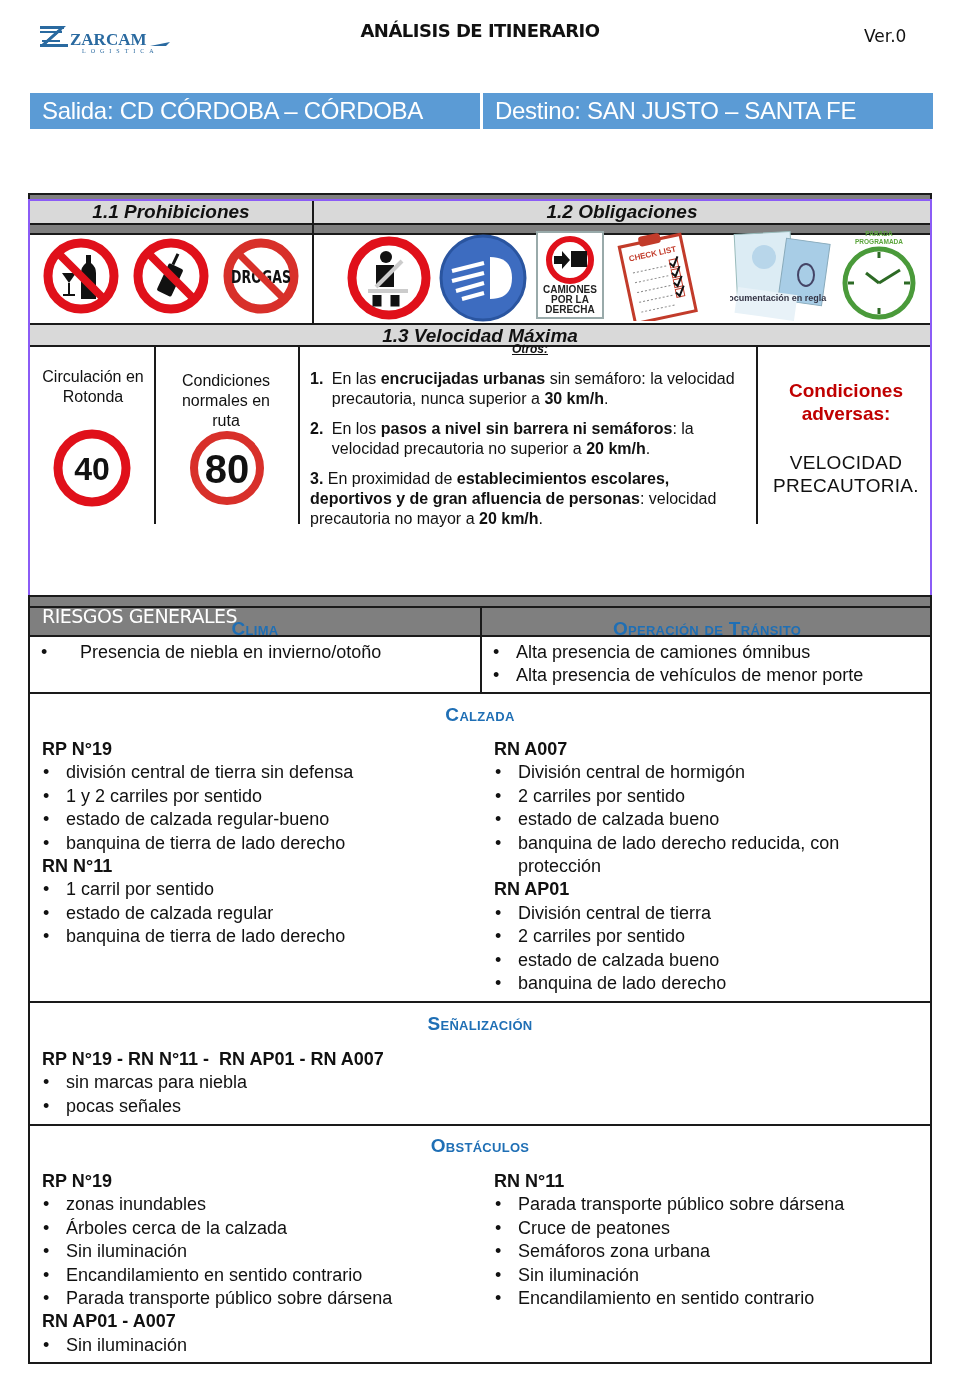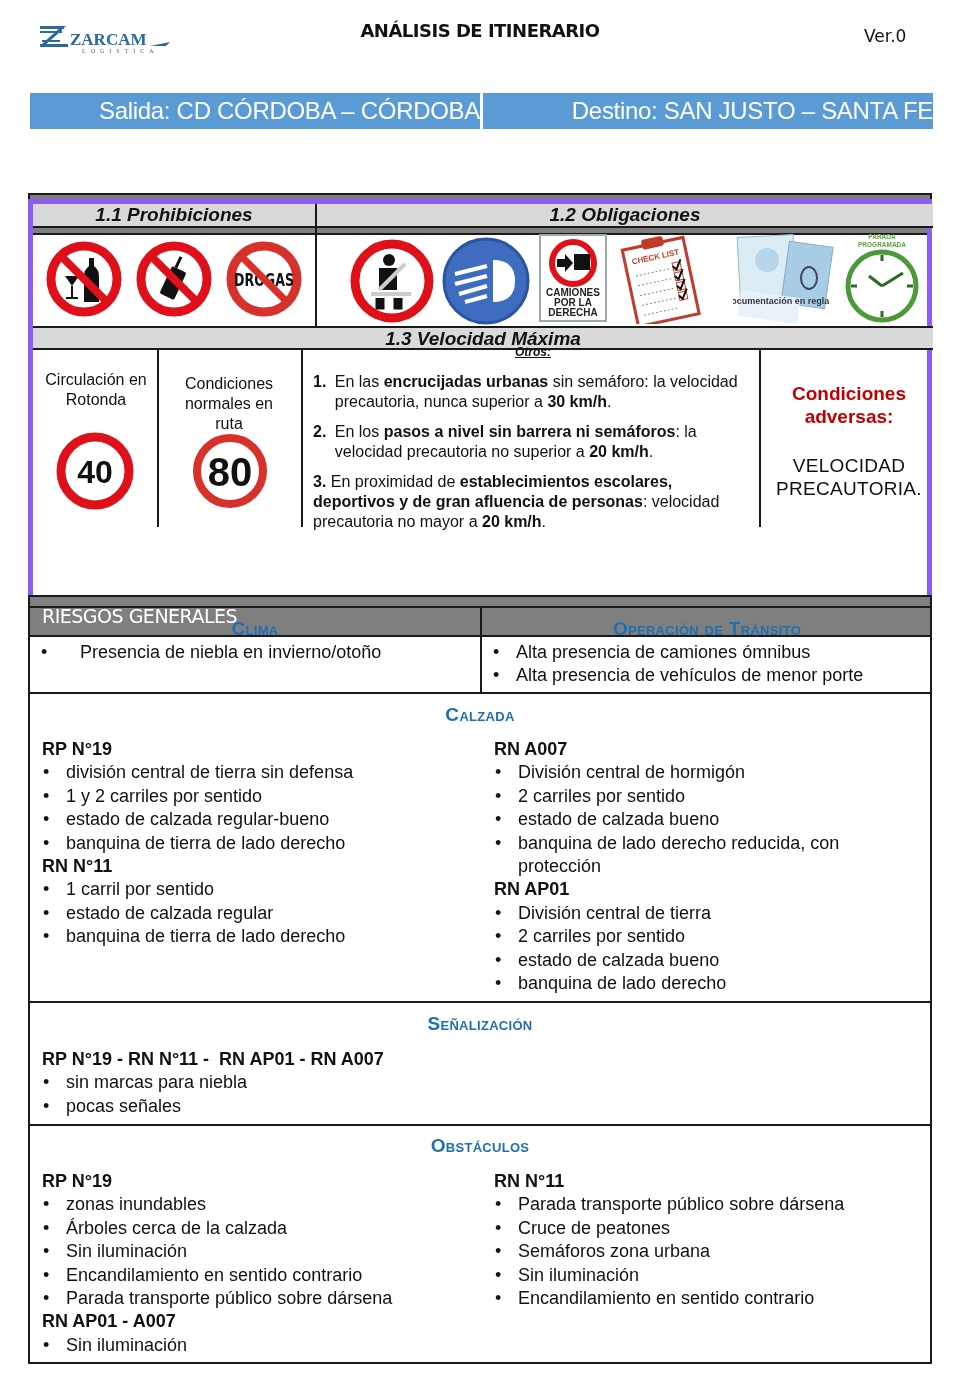--- a/index.html
+++ b/index.html
@@ -5,31 +5,31 @@
   * { box-sizing: border-box; margin: 0; padding: 0; }
   body { width: 960px; height: 1386px; background: #fff; font-family: "Liberation Sans", sans-serif; color: #111; position: relative; overflow: hidden; }
   .abs { position: absolute; }
 
   
   #logo { left: 38px; top: 22px; width: 140px; height: 34px; }
   #doc-title { left: 0; width: 960px; top: 20px; text-align: center; font-family: "DejaVu Sans", sans-serif; font-weight: bold; font-size: 18px; letter-spacing: -0.5px; }
   #version { left: 864px; top: 26px; font-family: "DejaVu Sans", sans-serif; font-size: 17px; }
 
   
-  .route { top: 93px; height: 36px; background: #5b9bd5; color: #fff; font-size: 24px; line-height: 36px; padding-left: 12px; font-family: "Liberation Sans", sans-serif; letter-spacing: -0.3px; text-align: right; }
+  .route { top: 93px; height: 36px; background: #5b9bd5; color: #fff; font-size: 24px; line-height: 36px; padding-left: 12px; font-family: "Liberation Sans", sans-serif; letter-spacing: -0.3px; }
   #route-origin { left: 30px; width: 450px; }
   #route-dest { left: 483px; width: 450px; }
 
   
   .section-header { left: 28px; width: 904px; height: 42px; background: #7f7f7f; border: 2px solid #1a1a1a; color: #fff; font-family: "DejaVu Sans", sans-serif; font-size: 19px; line-height: 38px; padding-left: 12px; letter-spacing: -0.5px; margin-top: 44px; }
   #recs-header { top: 149px; }
   #risks-header { top: 551px; }
 
   
-  #recs { left: 28px; top: 199px; width: 904px; height: 404px; border: 5px solid #8b5cf6; }
+  #recs { left: 28px; top: 199px; width: 904px; height: 404px; border: 2px solid #8b5cf6; }
   .subhead { position: absolute; background: #d9d9d9; font-style: italic; font-weight: bold; font-size: 19px; text-align: center; border-bottom: 2px solid #1a1a1a; line-height: 22px; }
   .vline { position: absolute; background: #1a1a1a; width: 2px; }
   .hline { position: absolute; background: #1a1a1a; height: 2px; }
 
   .sign { position: absolute; }
   .speed-label { position: absolute; text-align: center; font-size: 16px; line-height: 20px; }
   .otros-title { position: absolute; left: 270px; width: 460px; text-align: center; top: 141px; font-weight: bold; font-style: italic; text-decoration: underline; font-size: 12px; }
   .otros-item { position: absolute; font-size: 16px; line-height: 20px; }
   .adverse-red { position: absolute; left: 730px; width: 172px; text-align: center; color: #c00000; font-weight: bold; font-size: 19px; line-height: 23px; top: 178px; }
   .adverse-black { position: absolute; left: 730px; width: 172px; text-align: center; font-size: 19px; line-height: 23px; top: 250px; letter-spacing: 0.3px; }

